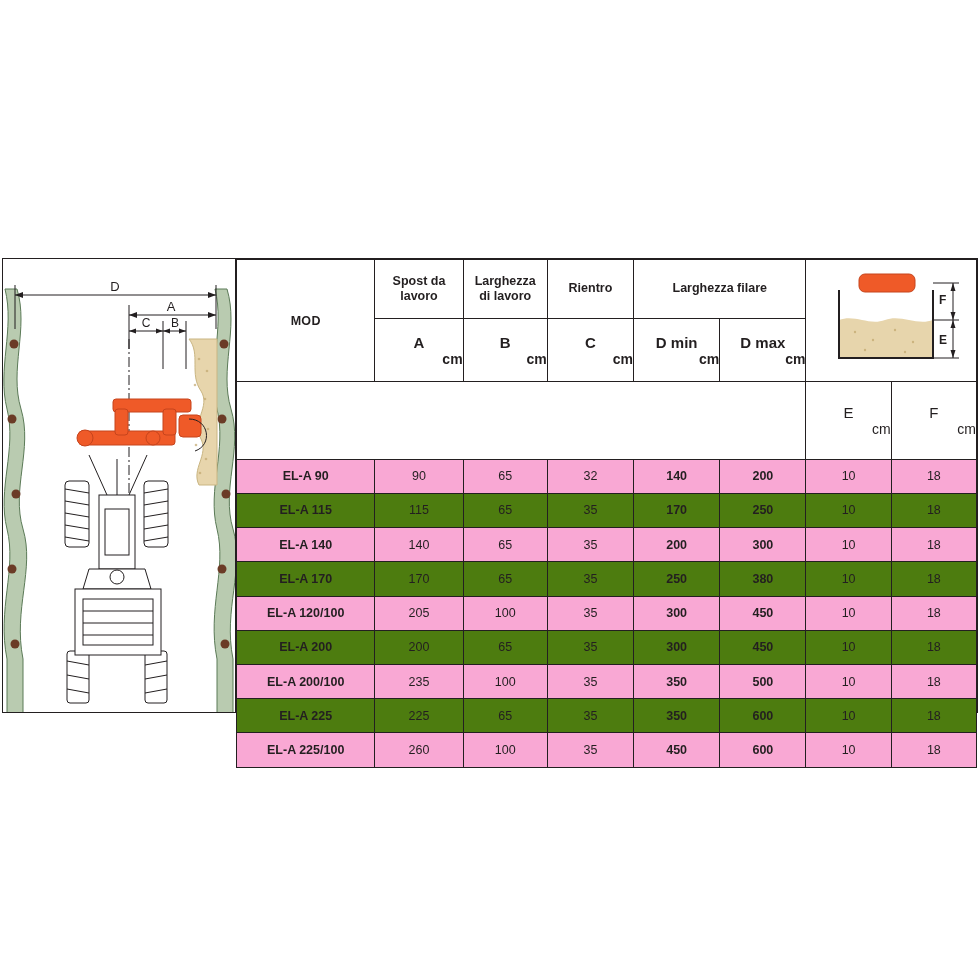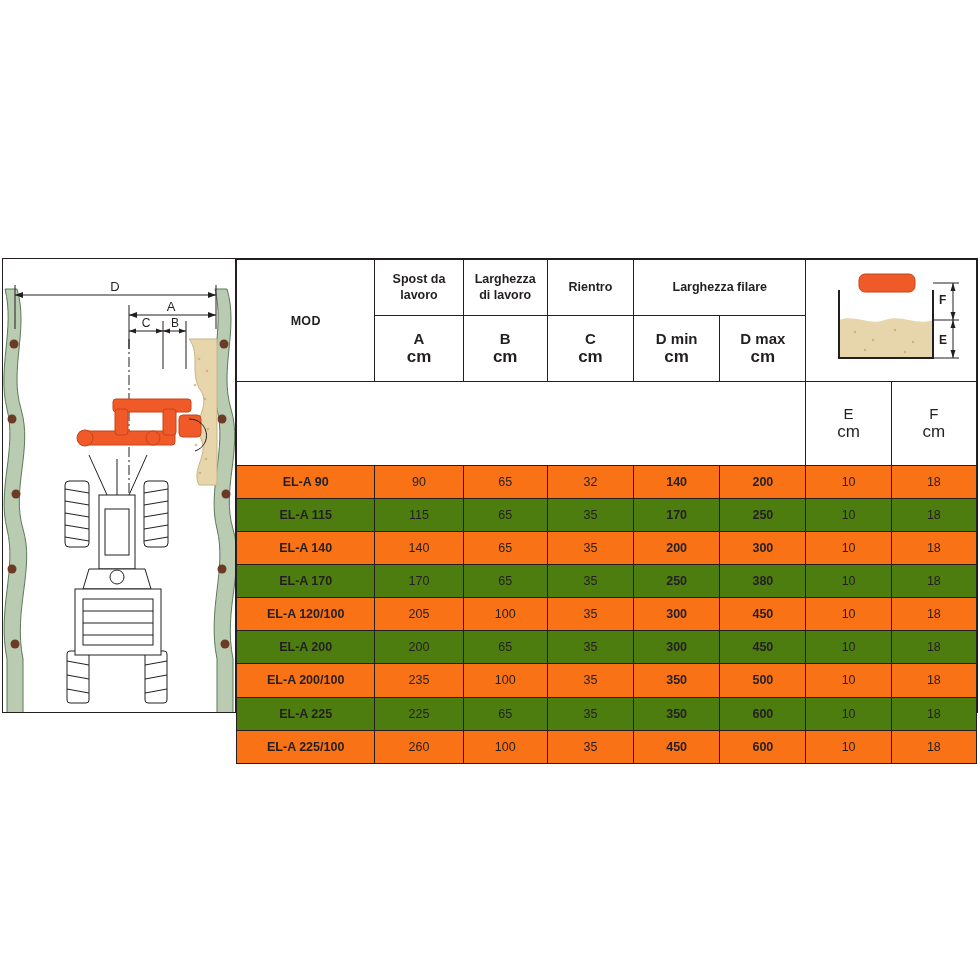--- a/index.html
+++ b/index.html
@@ -60,28 +60,29 @@
   .hdr-sub {
     font-size: 13px;
     line-height: 1.25;
   }
   .mod-cell {
     font-weight: bold;
     font-size: 13.5px;
     letter-spacing: .3px;
   }
   .unit {
-    font-size: 17px;
+    font-size: 14px;
+    text-align: right;
   }
   .dim-letter {
     font-size: 15px;
   }
   .dim-letter.bold { font-weight: bold; text-align: center; }
   .unit.bold { font-weight: bold; }
-  .row-odd td { background: #f97316; }
+  .row-odd td { background: #f9a8d4; }
   .row-even td { background: #4d7c0f; }
   td.model {
     font-weight: bold;
     font-size: 13.5px;
   }
   td.bold-val { font-weight: bold; }
   
   .sketch-cell { padding: 0; }
   .sketch-wrap {
     position: relative;

